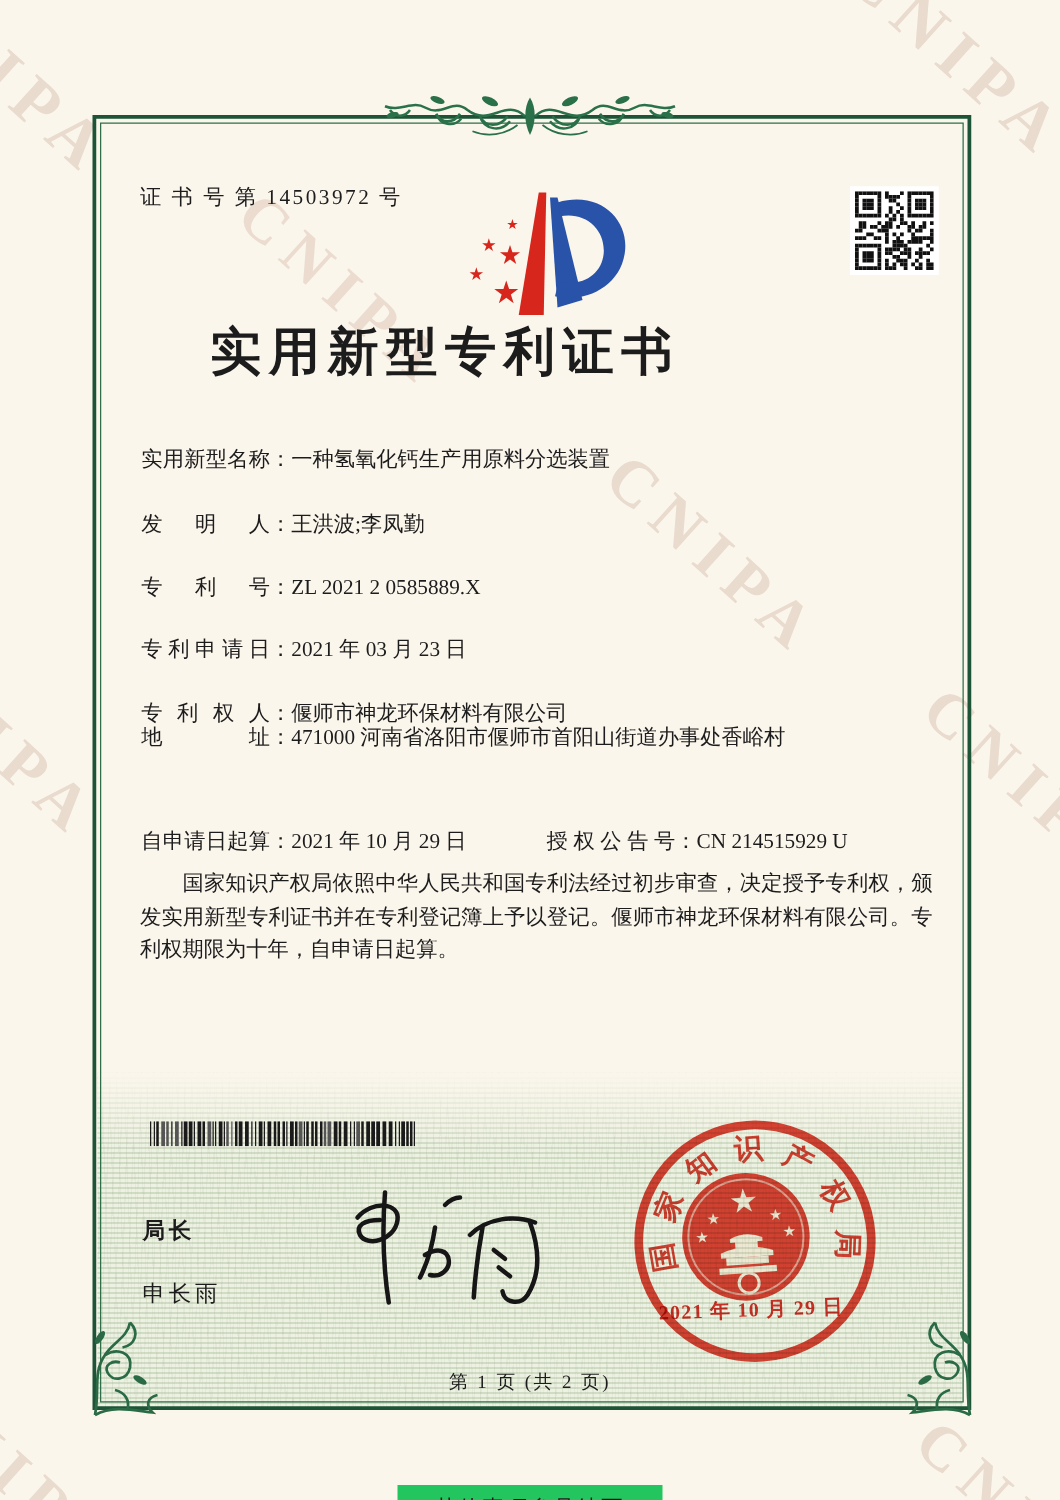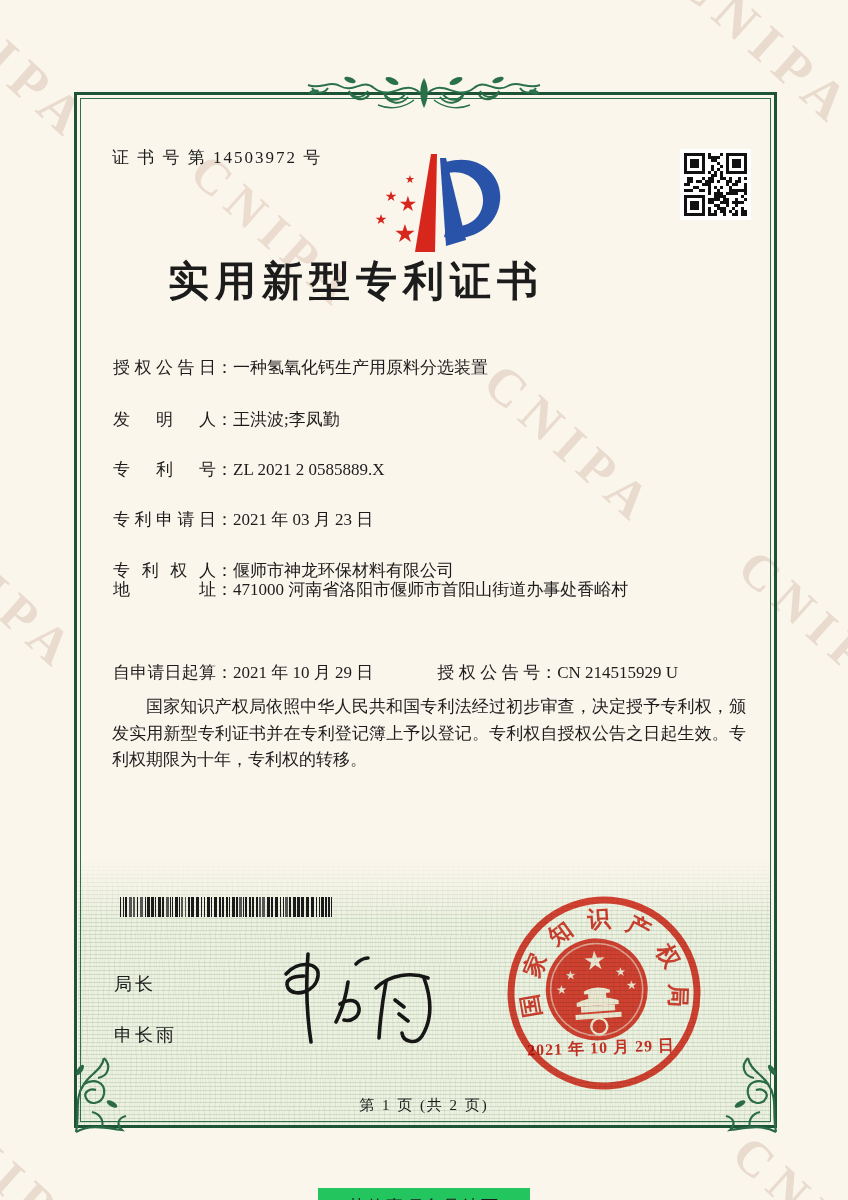--- a/index.html
+++ b/index.html
@@ -84,21 +84,21 @@
 
   
   .legal{
     position:absolute;left:112px;top:694px;width:634px;z-index:5;
     font-size:17px;line-height:26.5px;text-align:justify;
   }
   .legal p{margin:0;text-indent:2em;}
 
   
   .barcode{position:absolute;left:120px;top:897px;z-index:5;}
-  .director-title{position:absolute;left:114px;top:972px;z-index:5;font-size:18px;letter-spacing:3px;font-family:"Liberation Sans","DejaVu Sans",sans-serif;}
+  .director-title{position:absolute;left:114px;top:972px;z-index:5;font-size:18px;letter-spacing:3px;font-family:"Liberation Sans","DejaVu Sans",sans-serif;font-weight:bold;}
   .director-name{position:absolute;left:114px;top:1006px;z-index:5;font-size:18px;letter-spacing:3px;font-family:"Liberation Sans","DejaVu Sans",sans-serif;margin-top:17px;}
   .signature{position:absolute;left:252px;top:948px;z-index:5;}
 
   .seal{position:absolute;left:504px;top:893px;z-index:6;transform:rotate(-4deg);mix-blend-mode:multiply;opacity:.95;}
   .seal-date{
     position:absolute;left:527px;top:1038px;width:150px;z-index:7;
     color:#d9342a;font-size:16px;font-weight:bold;letter-spacing:1px;
     transform:rotate(-2deg);white-space:nowrap;mix-blend-mode:multiply;
   }
 
@@ -412,21 +412,21 @@
       <rect x="48" y="60" width="3" height="3" fill="#111"></rect>
       <rect x="51" y="60" width="3" height="3" fill="#111"></rect>
       <rect x="57" y="60" width="3" height="3" fill="#111"></rect>
       <rect x="60" y="60" width="3" height="3" fill="#111"></rect>
     </svg>
 </div>
 
 <div class="title">实用新型专利证书</div>
 
 <div class="field-row" style="top:356px">
-  <span class="flabel">授权公告日</span><span class="fcolon">：</span><span class="fvalue">一种氢氧化钙生产用原料分选装置</span>
+  <span class="flabel">实用新型名称</span><span class="fcolon">：</span><span class="fvalue">一种氢氧化钙生产用原料分选装置</span>
 </div>
 <div class="field-row" style="top:408px">
   <span class="flabel">发明人</span><span class="fcolon">：</span><span class="fvalue">王洪波;李凤勤</span>
 </div>
 <div class="field-row" style="top:458px">
   <span class="flabel">专利号</span><span class="fcolon">：</span><span class="fvalue">ZL 2021 2 0585889.X</span>
 </div>
 <div class="field-row" style="top:508px">
   <span class="flabel">专利申请日</span><span class="fcolon">：</span><span class="fvalue">2021 年 03 月 23 日</span>
 </div>
@@ -434,21 +434,21 @@
   <span class="flabel">专利权人</span><span class="fcolon">：</span><span class="fvalue">偃师市神龙环保材料有限公司</span>
 </div>
 <div class="field-row" style="top:578px">
   <span class="flabel">地址</span><span class="fcolon">：</span><span class="fvalue">471000 河南省洛阳市偃师市首阳山街道办事处香峪村</span>
 </div>
 <div class="field-row" style="top:661px">
   <span class="flabel">自申请日起算</span><span class="fcolon">：</span><span class="fvalue">2021 年 10 月 29 日</span><span class="fgroup2"><span class="flabel">授权公告号</span><span class="fcolon">：</span><span class="fvalue">CN 214515929 U</span></span>
 </div>
 
 <div class="legal">
-  <p>国家知识产权局依照中华人民共和国专利法经过初步审查，决定授予专利权，颁发实用新型专利证书并在专利登记簿上予以登记。专利权自授权公告之日起生效。专利权期限为十年，专利权的转移。</p>
+  <p>国家知识产权局依照中华人民共和国专利法经过初步审查，决定授予专利权，颁发实用新型专利证书并在专利登记簿上予以登记。偃师市神龙环保材料有限公司。专利权期限为十年，自申请日起算。</p>
 </div>
 
 <svg class="barcode" id="barcode" width="216" height="20" viewBox="0 0 216 20">
     <rect x="0" y="0" width="1" height="20" fill="#1a1a1a"></rect>
     <rect x="3" y="0" width="1" height="20" fill="#1a1a1a"></rect>
     <rect x="5" y="0" width="2" height="20" fill="#1a1a1a"></rect>
     <rect x="9" y="0" width="3" height="20" fill="#555"></rect>
     <rect x="13" y="0" width="2" height="20" fill="#555"></rect>
     <rect x="17" y="0" width="1" height="20" fill="#1a1a1a"></rect>
     <rect x="20" y="0" width="3" height="20" fill="#555"></rect>

